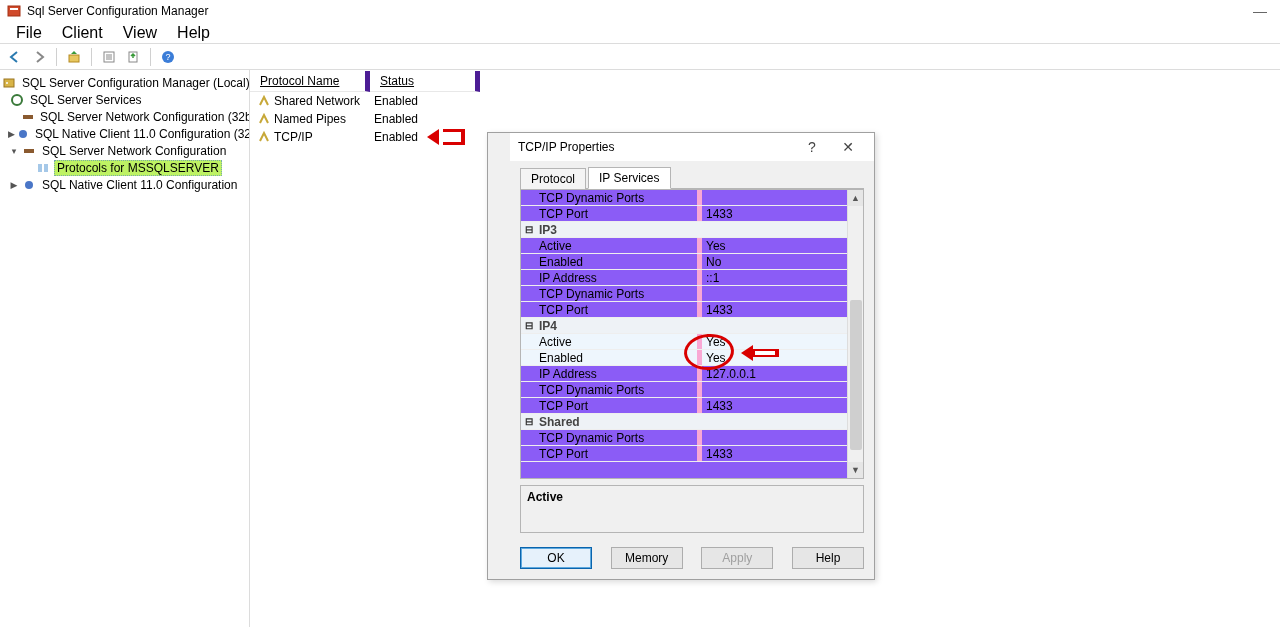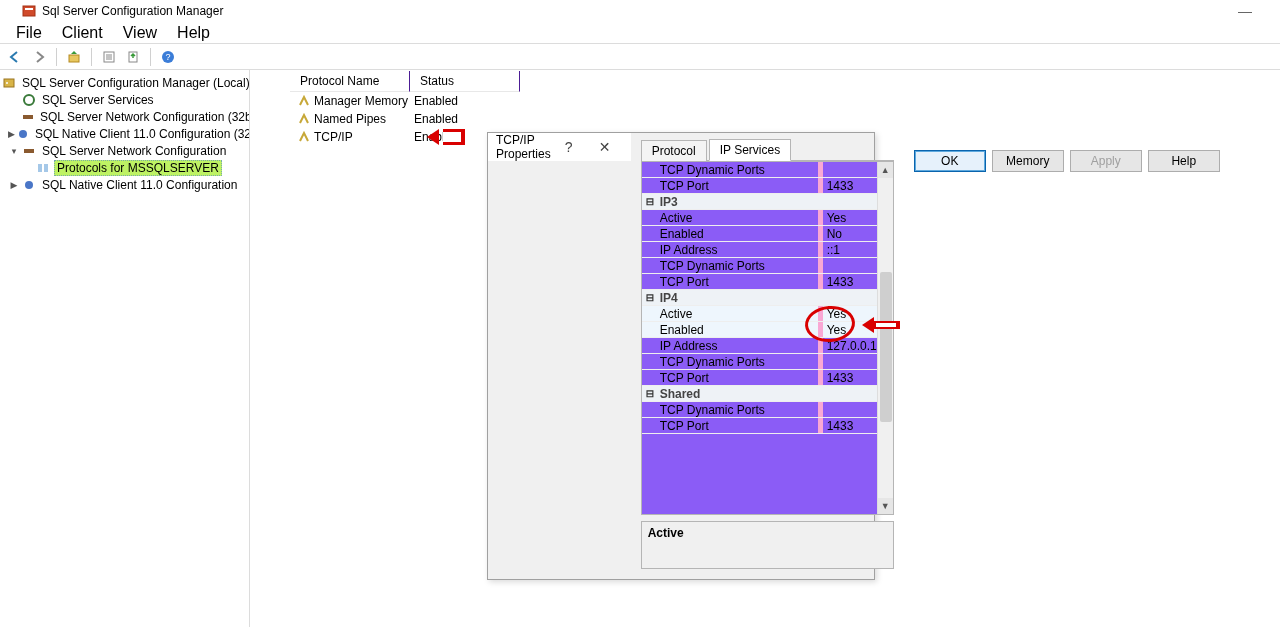--- a/index.html
+++ b/index.html
@@ -12,21 +12,21 @@
     width: 1280px;
     height: 627px;
     overflow: hidden;
   }
 
   
   .titlebar {
     height: 22px;
     display: flex;
     align-items: center;
-    padding: 0 22px;
+    padding: 0 7px;
     background: #fff;
   }
   .titlebar .app-icon {
     width: 14px; height: 14px; margin-right: 6px;
     display:flex; align-items:center; justify-content:center;
   }
   .titlebar .title { flex: 1; font-size: 12px; }
   .titlebar .sysbtn {
     width: 26px; text-align: center; color: #666; font-size: 14px;
   }
@@ -61,21 +61,20 @@
   }
   .toolbar .sep {
     width: 1px; height: 18px; background: #d0d0d0; margin: 0 4px;
   }
 
   
   .main {
     display: flex;
     height: calc(627px - 22px - 22px - 26px);
     position: relative;
-    gap: 40px;
   }
   .tree-pane {
     width: 250px;
     border-right: 1px solid #dcdcdc;
     padding: 4px 0;
     overflow: hidden;
   }
   .tree-row {
     display: flex;
     align-items: center;
@@ -106,22 +105,23 @@
     flex: 1;
   }
   .list-header {
     display: flex;
     height: 22px;
     align-items: center;
     font-size: 12px;
   }
   .list-header .col {
     padding: 3px 10px;
-    border-right: 1px solid #4c1d95;
+    border-right: 5px solid #4c1d95;
     border-bottom: 1px solid #e8e8e8;
+    text-decoration: underline;
   }
   .col-name { width: 120px; }
   .col-status { width: 110px; }
 
   .list-row {
     display: flex;
     align-items: center;
     height: 18px;
     font-size: 12px;
   }
@@ -144,21 +144,22 @@
   .dialog {
     position: absolute;
     left: 487px;
     top: 62px;
     width: 388px;
     height: 448px;
     background: #f0f0f0;
     border: 1px solid #a0a0a0;
     box-shadow: 2px 2px 6px rgba(0,0,0,0.15);
     display: flex;
-    flex-direction: row;
+    flex-direction: column;
+    padding-left: 22px;
   }
   .dlg-titlebar {
     height: 28px;
     display:flex; align-items:center;
     padding: 0 8px;
     background: #fff;
     font-size: 12px;
   }
   .dlg-titlebar .t { flex:1; }
   .dlg-titlebar .dbtn {
@@ -249,24 +250,23 @@
     margin-top: 6px;
     padding: 4px 6px;
     font-size: 12px;
   }
   .desc-box .hd { font-weight: bold; }
 
   .dlg-buttons {
     height: 36px;
     display:flex;
     align-items:center;
-    justify-content: flex-end;
+    justify-content: space-between;
     gap: 6px;
     padding: 0 10px 6px 10px;
-    margin-top: 13px;
   }
   .btn {
     width: 72px; height: 22px;
     background: #e6e6e6;
     border: 1px solid #adadad;
     font-size: 12px;
     display:flex;align-items:center;justify-content:center;
   }
   .btn.primary { border: 1px solid #0a64ad; box-shadow: inset 0 0 0 1px #5ea9de; background:#e6f1fb; }
   .btn.disabled { color:#a0a0a0; }
@@ -348,21 +348,21 @@
   <div class="tree-pane">
     <div class="tree-row" style="padding-left:2px">
       <span class="nicon">
           <svg width="14" height="14" viewBox="0 0 14 14">
             <rect x="2" y="3" width="10" height="8" fill="#d8b447" stroke="#9a7520"></rect>
             <circle cx="5" cy="7" r="1" fill="#fff"></circle>
           </svg>
         </span>
       <span class="label">SQL Server Configuration Manager (Local)</span>
     </div>
-    <div class="tree-row" style="padding-left:22px">
+    <div class="tree-row" style="padding-left:10px">
       <span class="nicon">
           <svg width="12" height="12" viewBox="0 0 12 12">
             <circle cx="6" cy="6" r="5" fill="none" stroke="#3a7a3a" stroke-width="2"></circle>
           </svg>
         </span>
       <span class="label">SQL Server Services</span>
     </div>
     <div class="tree-row" style="padding-left:22px">
       <span class="nicon">
           <svg width="12" height="12" viewBox="0 0 12 12">
@@ -414,21 +414,21 @@
       <div class="col col-name">Protocol Name</div>
       <div class="col col-status">Status</div>
     </div>
     <div class="list-row">
       <div class="cell-name">
           <span class="proto-icon">
             <svg width="12" height="12" viewBox="0 0 12 12">
               <path d="M2 10 L6 2 L10 10" fill="none" stroke="#c7a838" stroke-width="2"></path>
             </svg>
           </span>
-          <span>Manager Memory</span>
+          <span>Shared Network</span>
         </div>
       <div class="cell-status">Enabled</div>
     </div>
     <div class="list-row">
       <div class="cell-name">
           <span class="proto-icon">
             <svg width="12" height="12" viewBox="0 0 12 12">
               <path d="M2 10 L6 2 L10 10" fill="none" stroke="#c7a838" stroke-width="2"></path>
             </svg>
           </span>

